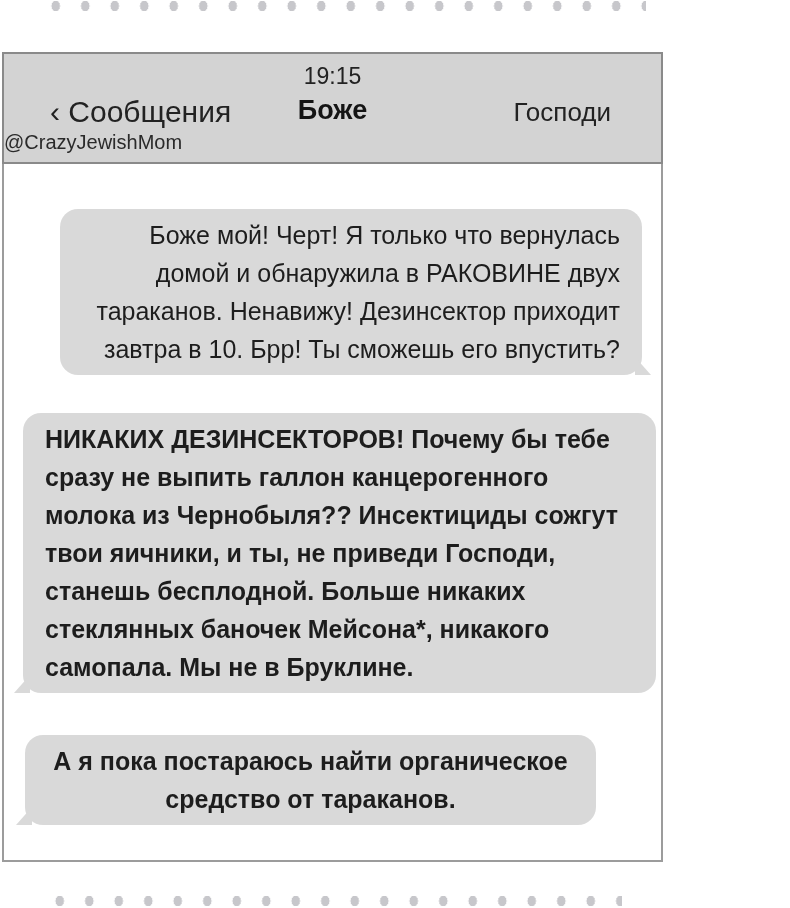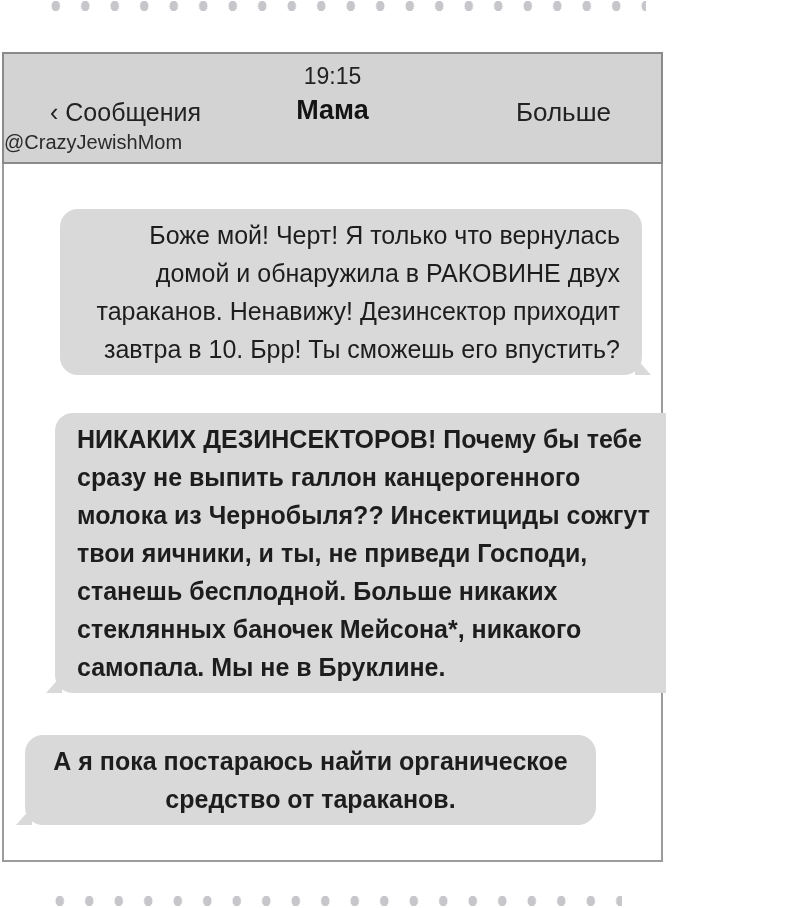--- a/index.html
+++ b/index.html
@@ -34,21 +34,21 @@
     border: 2px solid #8a8a8a;
   }
   .hdr-time {
     position: absolute; top: 9px; left: 0; right: 0;
     text-align: center;
     font-size: 23px; line-height: 26px;
     color: #222;
   }
   .hdr-back {
     position: absolute; top: 43px; left: 46px;
-    font-size: 25px; line-height: 30px;
+    font-size: 30px; line-height: 30px;
     color: #222;
     cursor: pointer;
   }
   .hdr-title {
     position: absolute; top: 41px; left: 0; right: 0;
     text-align: center;
     font-size: 27px; line-height: 31px;
     font-weight: bold;
     color: #141414;
   }
@@ -98,35 +98,35 @@
     right: -9px;
     clip-path: polygon(0 0, 0 100%, 100% 100%);
   }
   .bubble.incoming { font-weight: bold; }
   .bubble.incoming::after {
     left: -9px;
     clip-path: polygon(100% 0, 100% 100%, 0 100%);
   }
 
   .bubble-1 { top: 45px;  right: 19px; width: 582px; }
-  .bubble-2 { top: 249px; left: 19px;  width: 633px; margin-left: 32px; }
+  .bubble-2 { top: 249px; left: 19px;  width: 633px; }
   .bubble-3 { top: 571px; left: 21px;  width: 571px; text-align: center; }
 </style>
 </head>
 <body>
 
 <div class="page">
 
   <div class="dots dots-top"></div>
 
   <div class="phone-header">
     <div class="hdr-time">19:15</div>
     <div class="hdr-back">‹ Сообщения</div>
-    <div class="hdr-title">Мама</div>
-    <div class="hdr-details">Больше</div>
+    <div class="hdr-title">Боже</div>
+    <div class="hdr-details">Господи</div>
     <div class="hdr-handle">@CrazyJewishMom</div>
   </div>
 
   <div class="chat">
     <div class="bubble outgoing bubble-1">Боже мой! Черт! Я только что вернулась
 домой и обнаружила в РАКОВИНЕ двух
 тараканов. Ненавижу! Дезинсектор приходит
 завтра в 10. Брр! Ты сможешь его впустить?</div>
     <div class="bubble incoming bubble-2">НИКАКИХ ДЕЗИНСЕКТОРОВ! Почему бы тебе
 сразу не выпить галлон канцерогенного

